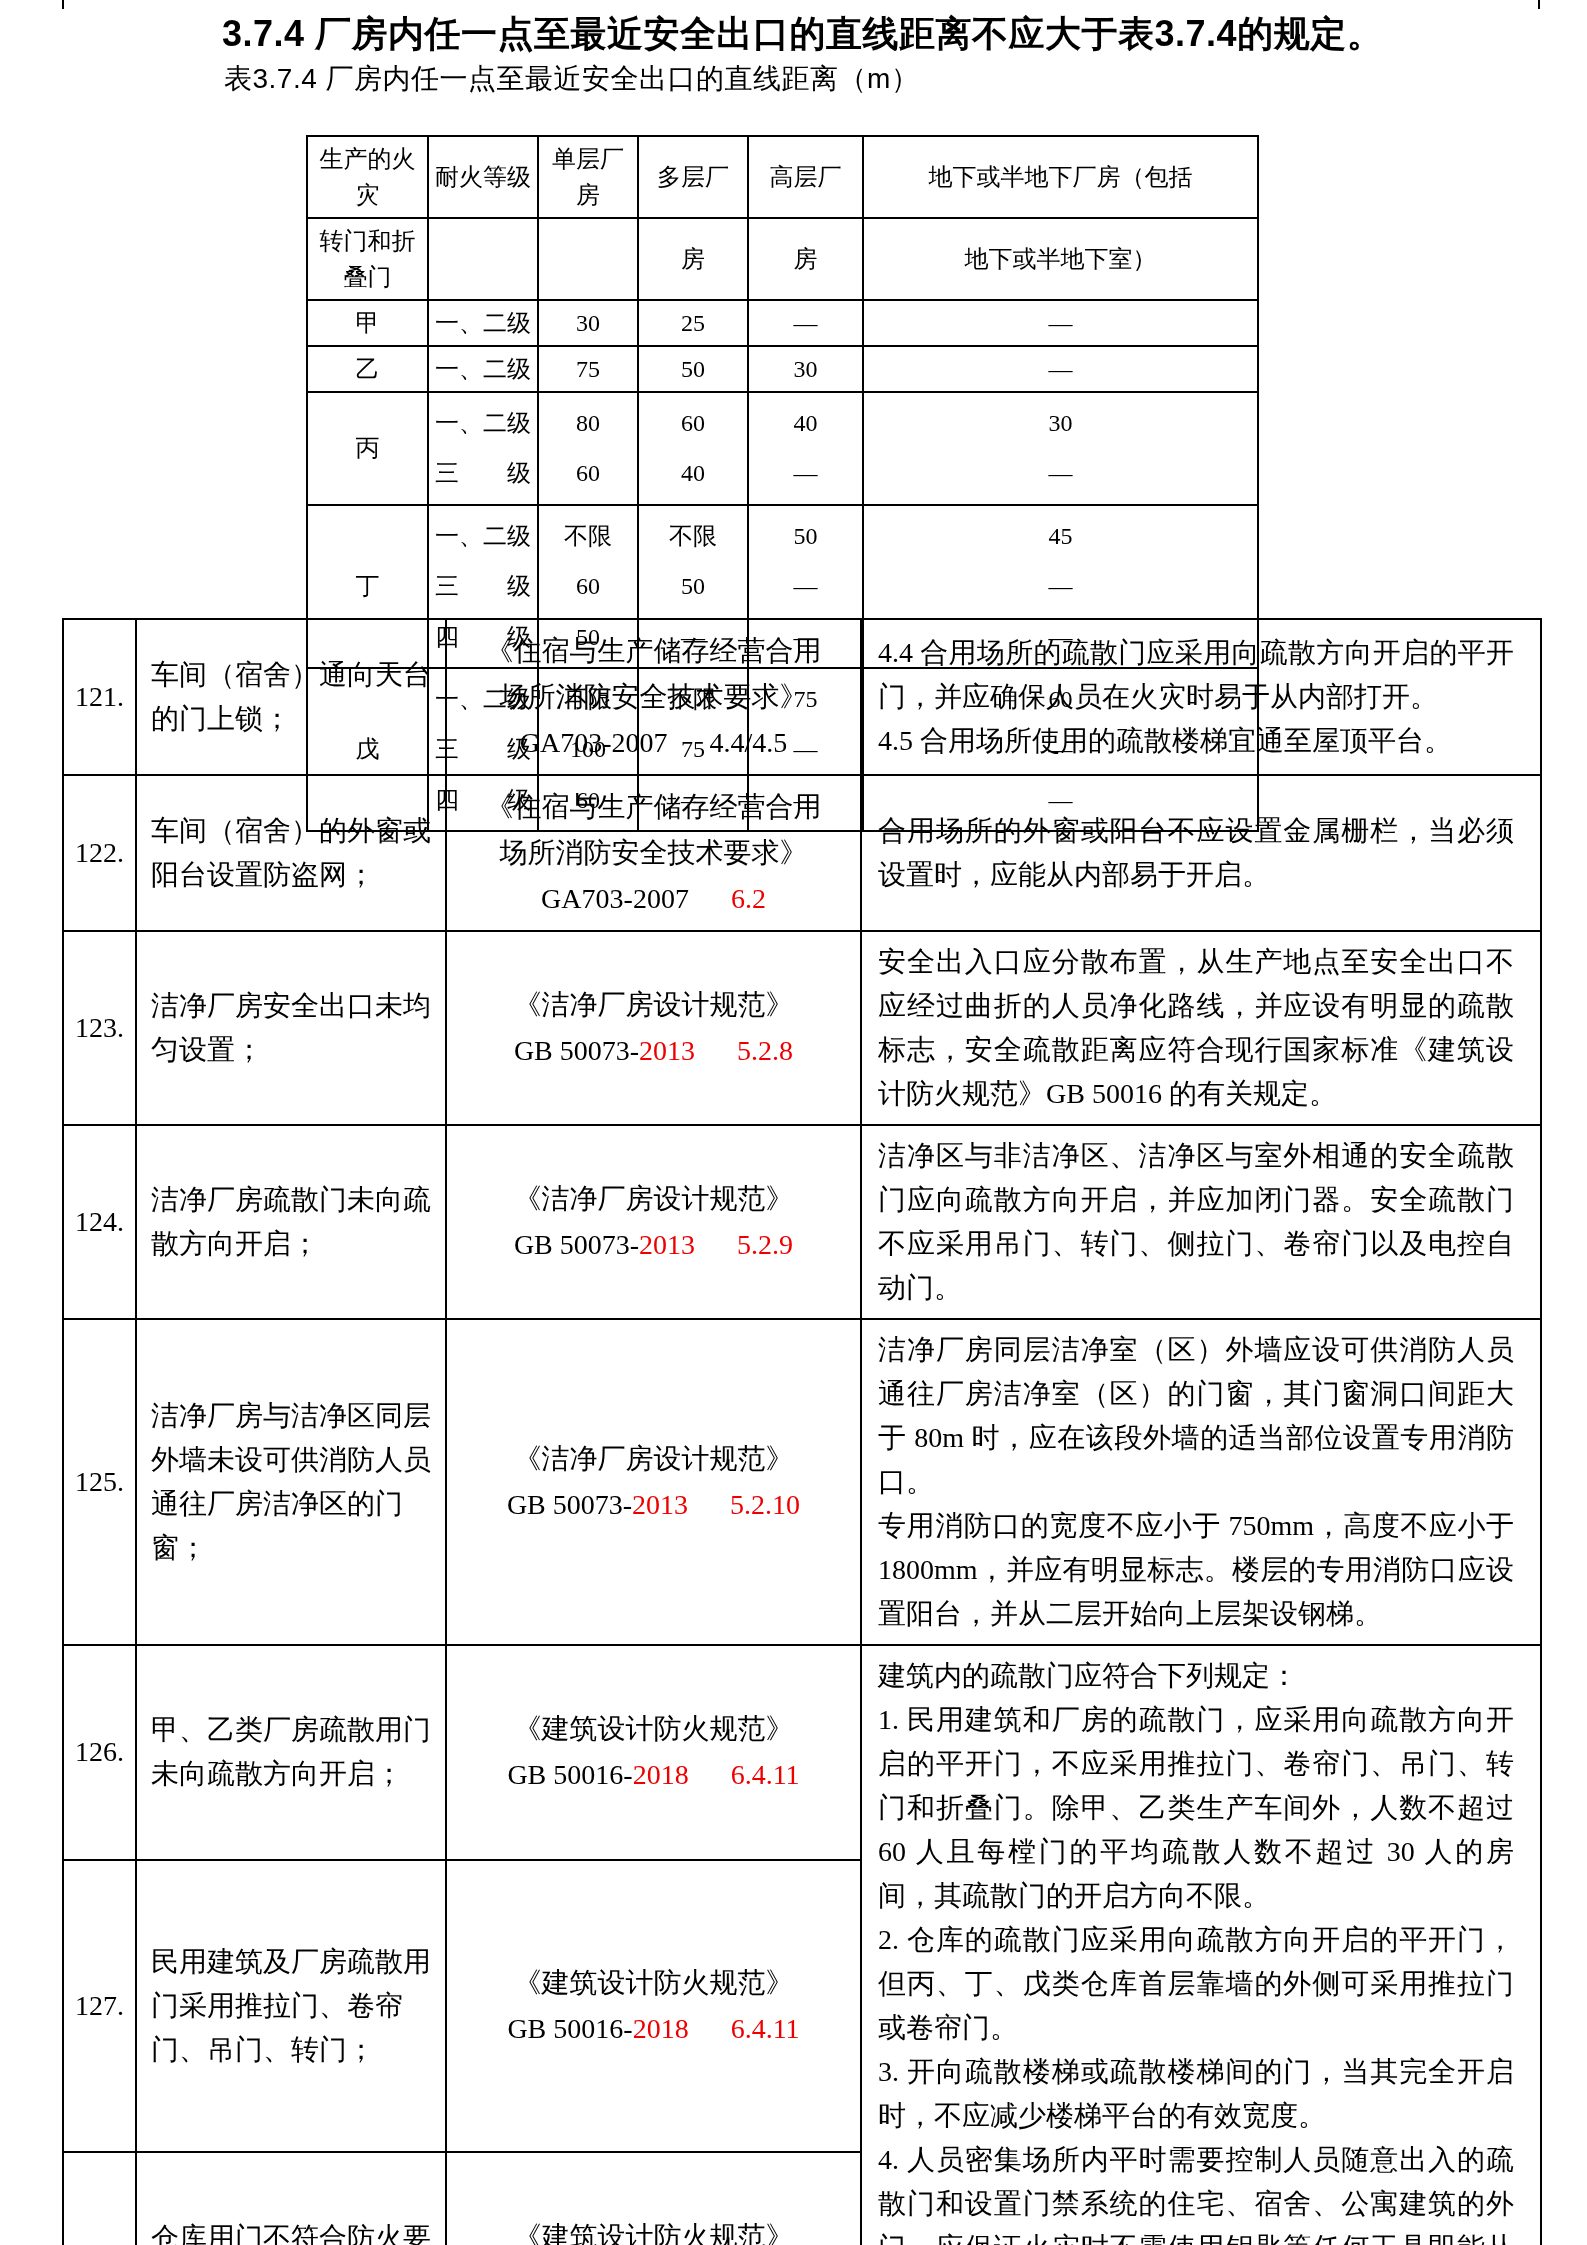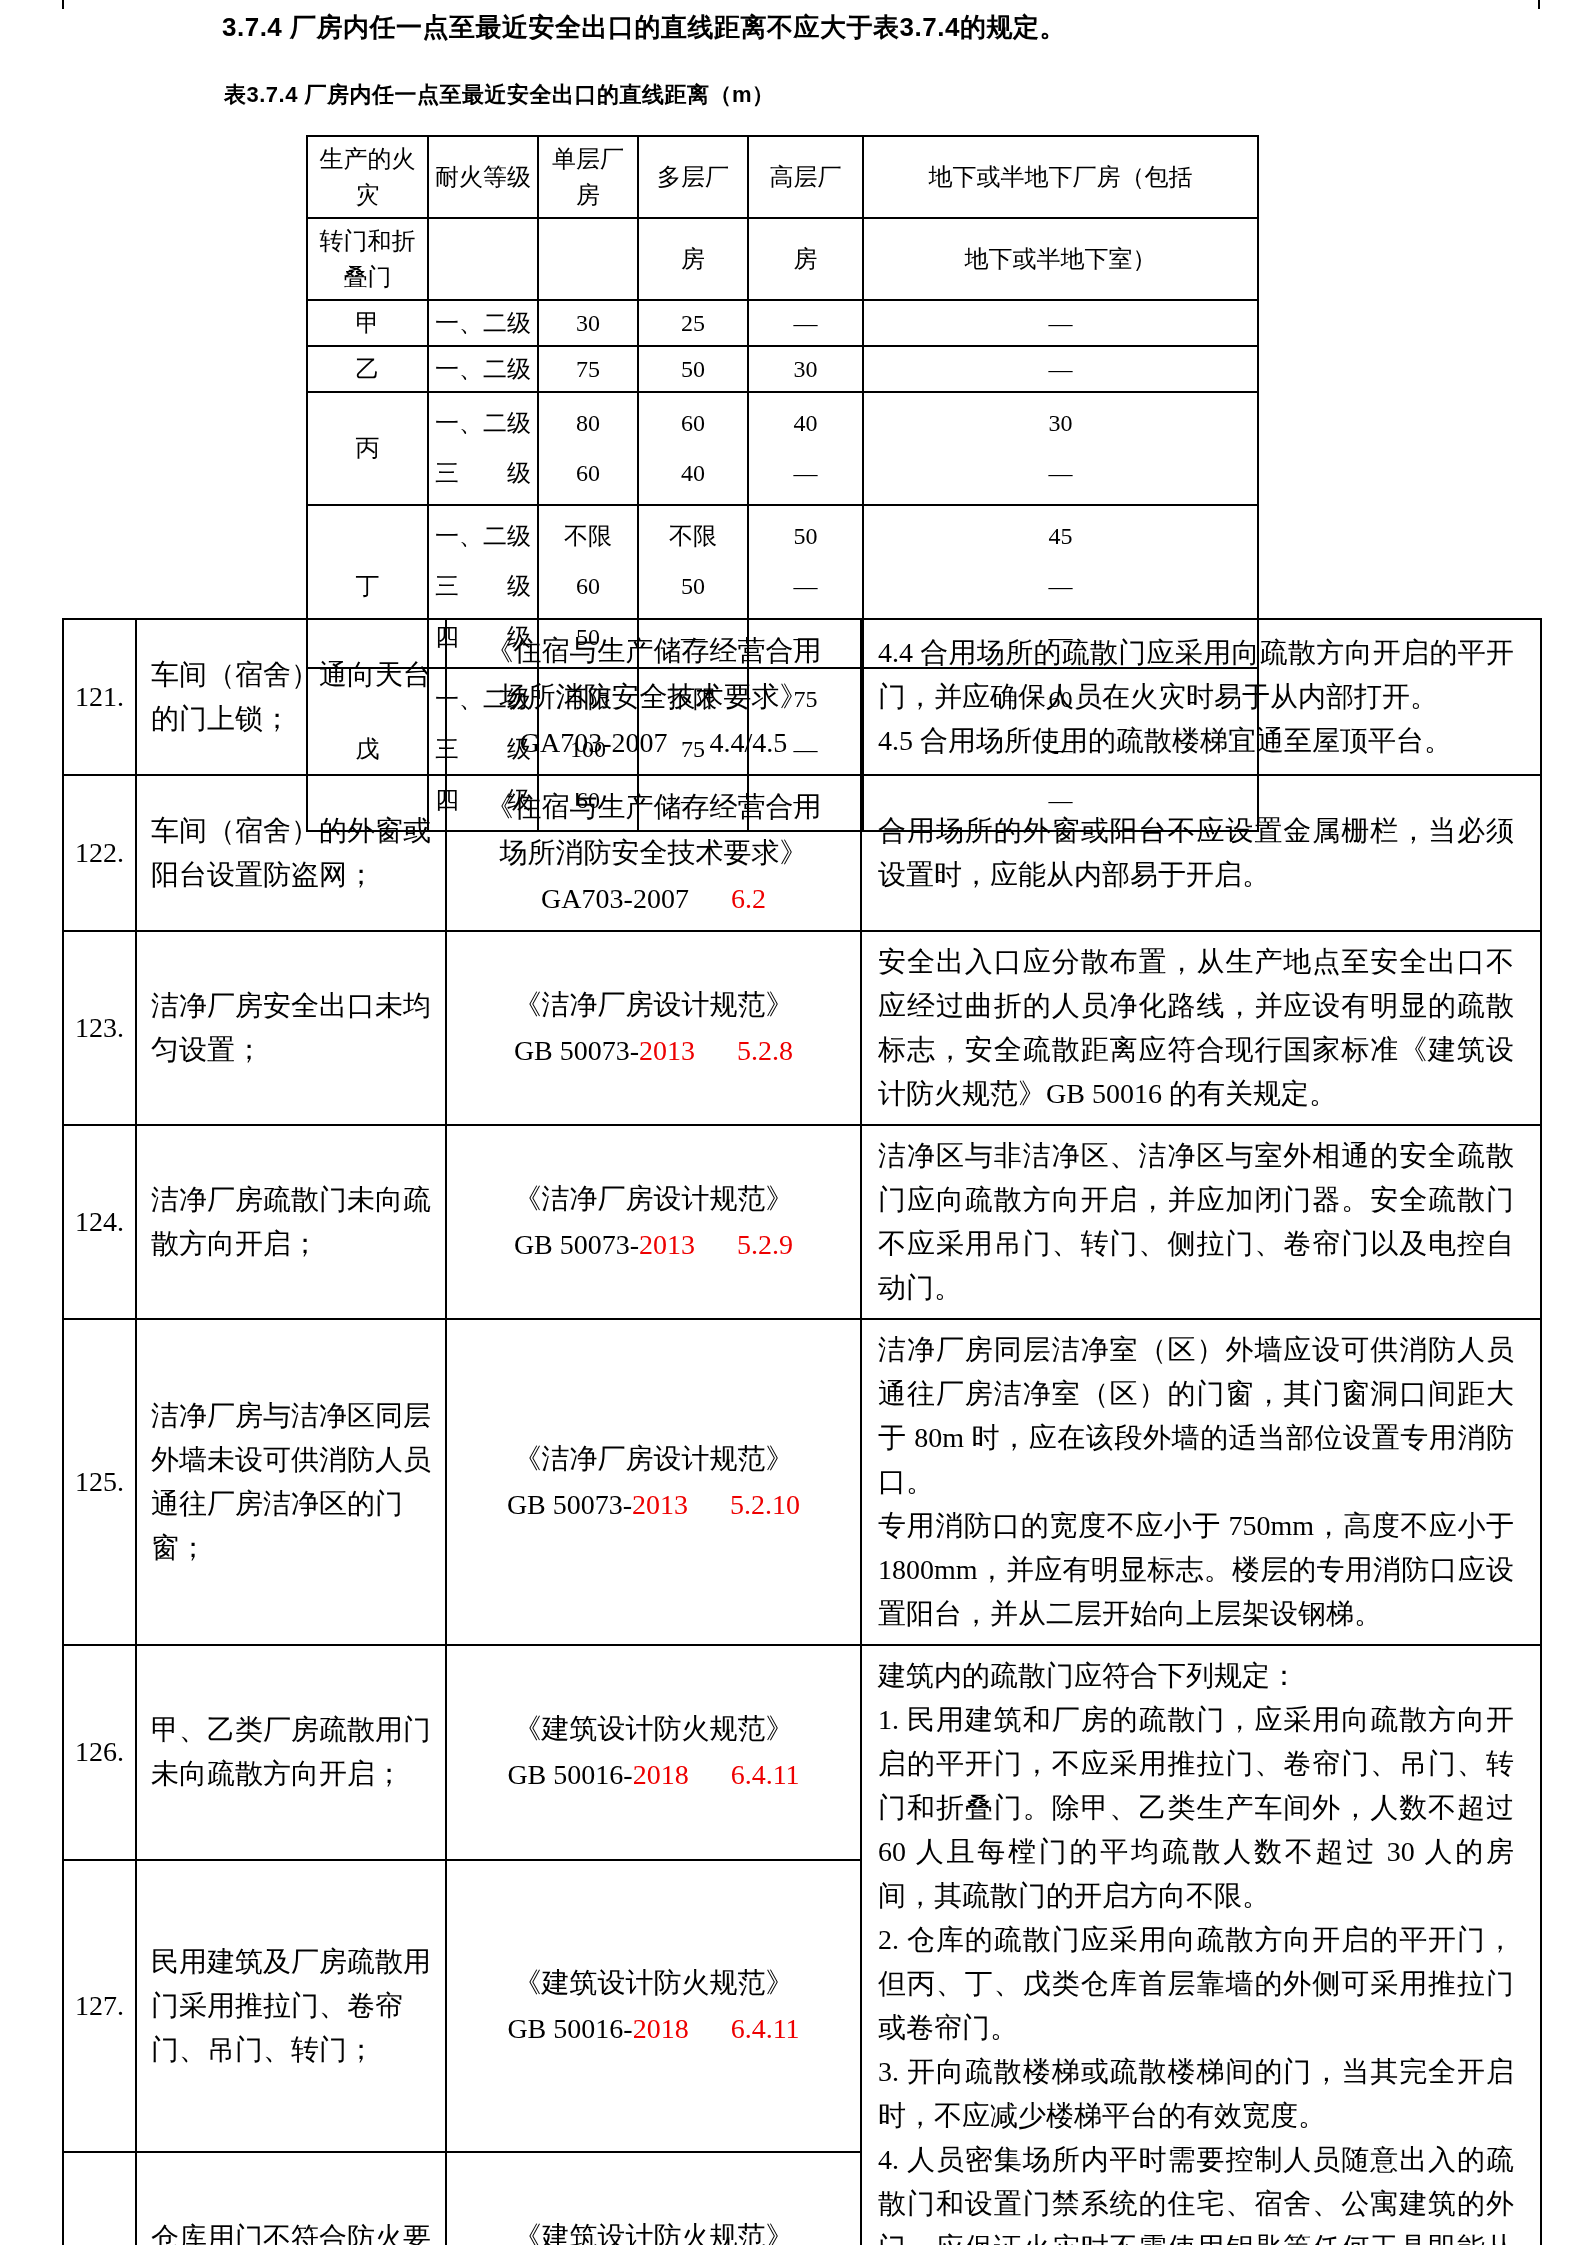--- a/index.html
+++ b/index.html
@@ -7,26 +7,26 @@
   body {
     width:1587px; height:2245px; position:relative;
     background:#ffffff; color:#000;
     font-family:"Liberation Serif","DejaVu Serif",serif;
   }
   .edge-mark { position:absolute; width:2px; height:9px; background:#000; top:0; }
 
   .section-text {
     position:absolute; left:222px; top:10px;
     font-family:"Liberation Sans","DejaVu Sans",sans-serif;
-    font-weight:600; font-size:26px; letter-spacing:0.5px;
+    font-weight:600; font-size:36px; letter-spacing:0.5px;
   }
   .table-caption {
     position:absolute; left:224px; top:60px;
     font-family:"Liberation Sans","DejaVu Sans",sans-serif;
-    font-weight:700; font-size:22px; letter-spacing:0.5px;margin-top:20px;
+    font-weight:400; font-size:28px; letter-spacing:0.5px;
   }
 
   
   table.distance {
     position:absolute; left:306px; top:135px;
     border-collapse:collapse; table-layout:fixed;
   }
   table.distance td, table.distance th {
     border:2px solid #000; font-weight:normal;
     font-size:24px; text-align:center; vertical-align:middle;

